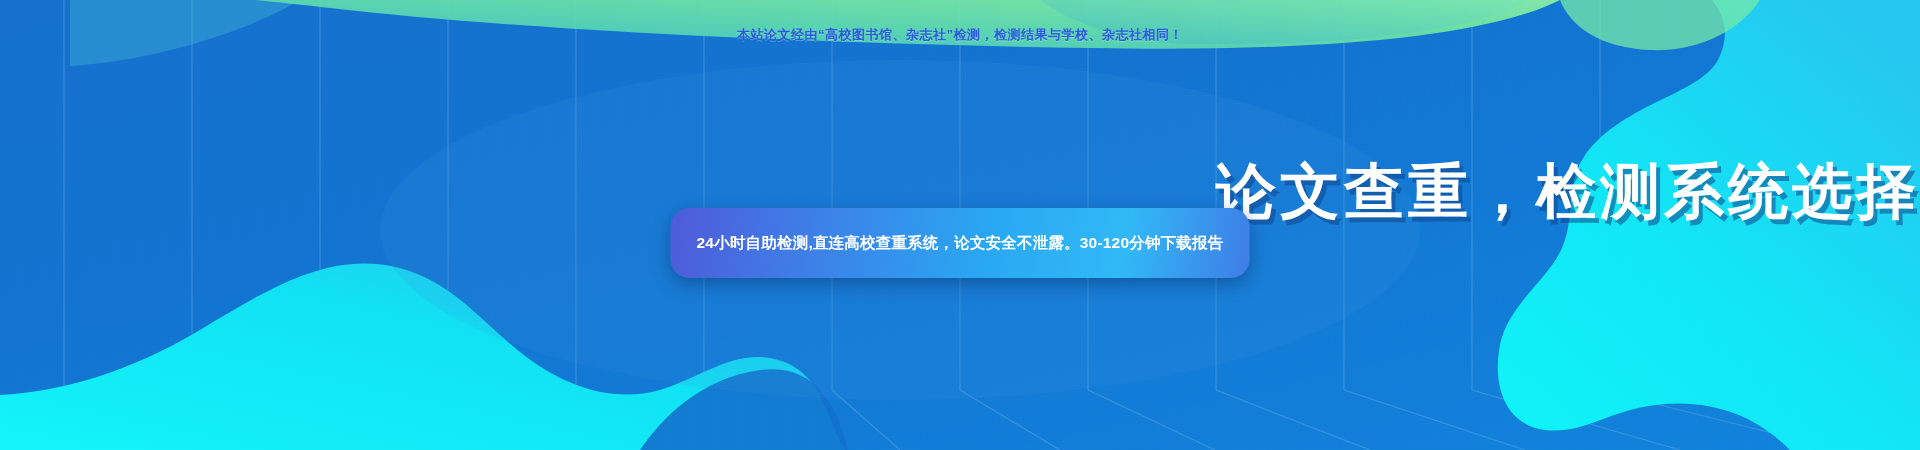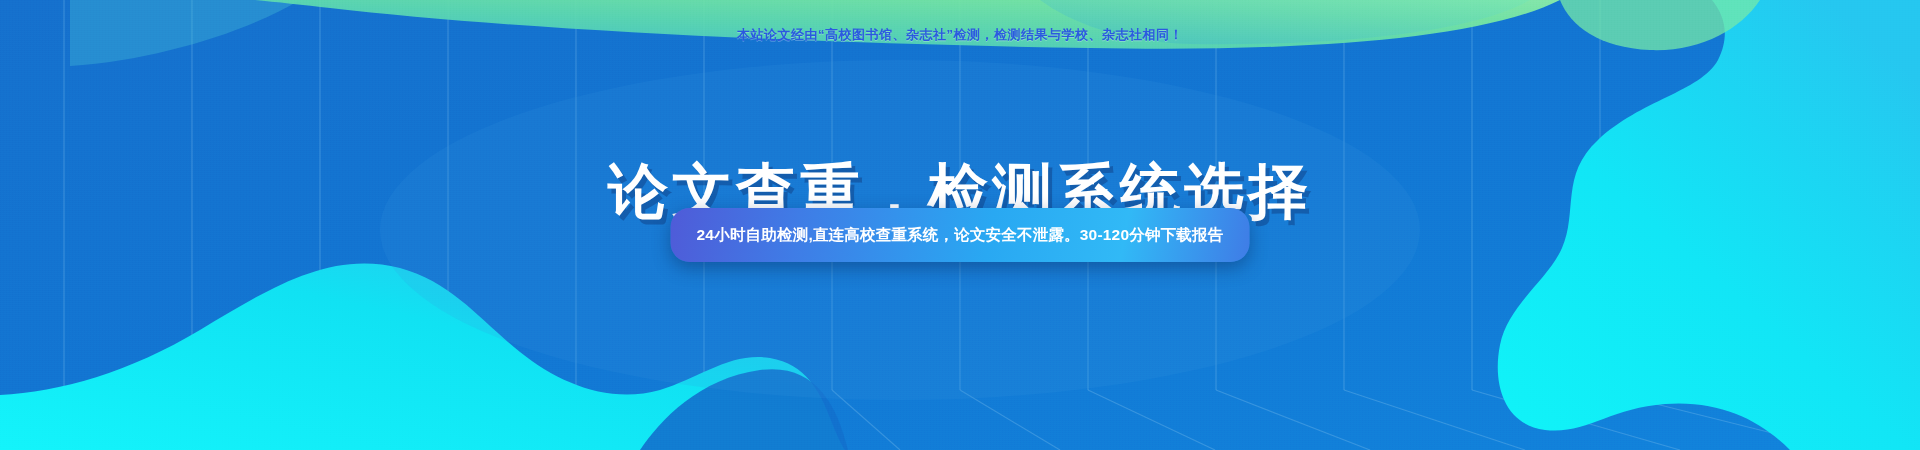--- a/index.html
+++ b/index.html
@@ -26,29 +26,29 @@
 
   
   #topline{
     position:absolute;left:0;top:26px;width:1920px;text-align:center;
     font-size:13px;font-weight:bold;letter-spacing:.5px;
     color:#2b59e0;
     text-shadow:0 1px 0 rgba(255,255,255,.25);
     white-space:nowrap;
   }
   #headline{
-    position:absolute;left:0;top:112px;width:1920px;text-align:center;
+    position:absolute;left:0;top:112px;width:1920px;text-align:right;
     font-size:60px;font-weight:bold;letter-spacing:4px;
     color:#ffffff;
     text-shadow:4px 5px 0 rgba(16,70,140,.55);
     white-space:nowrap;
   }
   #pill{
     position:absolute;left:50%;top:208px;transform:translateX(-50%);
-    height:38px;line-height:38px;padding:8px 26px;
+    height:38px;line-height:38px;padding:16px 26px;
     border-radius:19px;
     background:linear-gradient(100deg,#4f5bd8 0%,#3f7ce6 22%,#29a8f2 55%,#31b9f6 78%,#3f7ce6 100%);
     box-shadow:0 6px 18px rgba(8,46,100,.45);
     color:#ffffff;font-size:15.5px;font-weight:bold;white-space:nowrap;
     letter-spacing:.2px;
   }
   #pill .inner{display:block;}
 </style>
 </head>
 <body>

